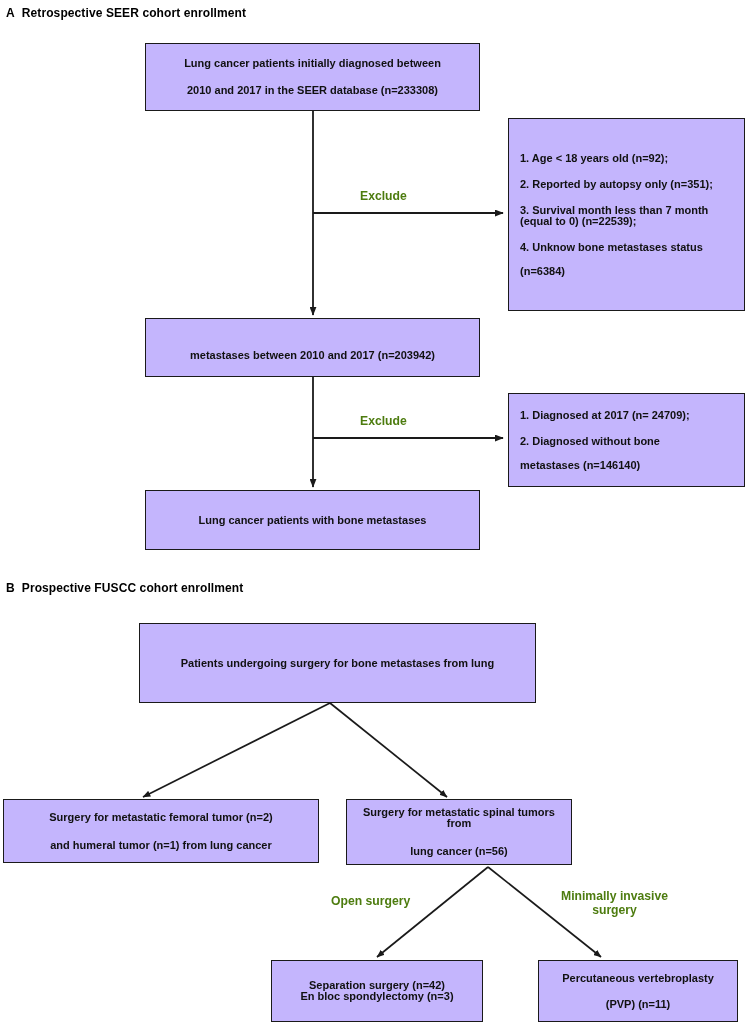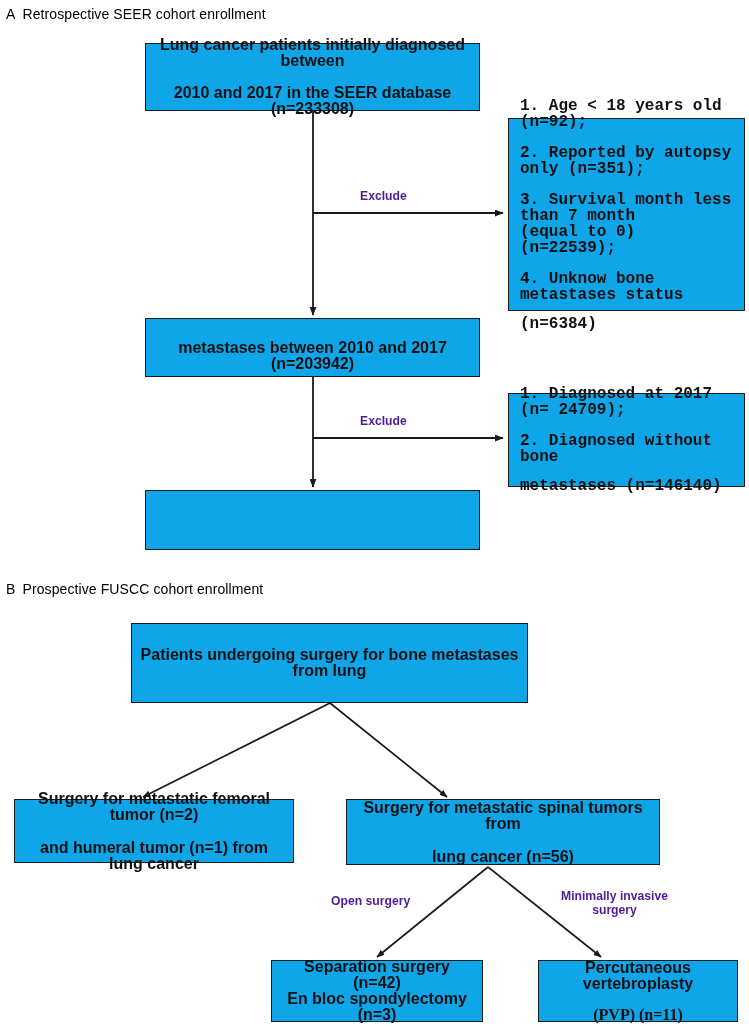--- a/index.html
+++ b/index.html
@@ -13,64 +13,63 @@
   }
   #canvas {
     position: relative;
     width: 749px;
     height: 1028px;
     background: #ffffff;
     overflow: hidden;
   }
   .panel-label {
     position: absolute;
-    font-weight: normal;
-    font-size: 14px;
+    font-weight: bold;
+    font-size: 12px;
     letter-spacing: 0.1px;
     white-space: nowrap;
     color: #000;
   }
   .panel-label .ltr {
     margin-right: 7px;
   }
   .nodebox {
     position: absolute;
     box-sizing: border-box;
     border: 1.8px solid #1a1a1a;
-    background: #0ea5e9;
+    background: #c4b5fd;
     display: flex;
     flex-direction: column;
     justify-content: center;
     align-items: center;
     text-align: center;
-    font-size: 16px;
+    font-size: 11px;
     font-weight: bold;
     line-height: 1.0;
     color: #111;
     padding: 2px 8px;
   }
   .nodebox .ln {
     display: block;
     width: 100%;
   }
   .nodebox.leftalign {
     align-items: flex-start;
     text-align: left;
     padding-left: 11px;
-    font-family: Liberation Mono, monospace;
   }
   .nodebox.leftalign .ln {
     text-align: left;
   }
   .edge-label {
     position: absolute;
     font-size: 12.2px;
     font-weight: bold;
     white-space: nowrap;
-    color: #4c1d95;
+    color: #4d7c0f;
     text-align: center;
     line-height: 1.15;
   }
   svg.connectors {
     position: absolute;
     left: 0;
     top: 0;
     width: 749px;
     height: 1028px;
     pointer-events: none;
@@ -132,50 +131,51 @@
 
   <div class="edge-label" style="left:360px; top:414px;">Exclude</div>
 
   <div class="nodebox leftalign" style="left:508px; top:393px; width:237px; height:94px;">
     <span class="ln">1. Diagnosed at 2017 (n= 24709);</span>
     <span class="ln" style="margin-top:15px;">2. Diagnosed without bone</span>
     <span class="ln" style="margin-top:13px;">metastases (n=146140)</span>
   </div>
 
   <div class="nodebox" style="left:145px; top:490px; width:335px; height:60px;">
+    <span class="ln">Lung cancer patients with bone metastases</span>
   </div>
 
   <div class="panel-label" style="left:6px; top:581px;">
     <span class="ltr">B</span><span>Prospective FUSCC cohort enrollment</span>
   </div>
 
-  <div class="nodebox" style="left:131px; top:623px; width:397px; height:80px;">
+  <div class="nodebox" style="left:139px; top:623px; width:397px; height:80px;">
     <span class="ln">Patients undergoing surgery for bone metastases from lung</span>
   </div>
 
-  <div class="nodebox" style="left:14px; top:799px; width:280px; height:64px;">
+  <div class="nodebox" style="left:3px; top:799px; width:316px; height:64px;">
     <span class="ln">Surgery for metastatic femoral tumor (n=2)</span>
     <span class="ln" style="margin-top:17px;">and humeral tumor (n=1) from lung cancer</span>
   </div>
 
-  <div class="nodebox" style="left:346px; top:799px; width:314px; height:66px;">
+  <div class="nodebox" style="left:346px; top:799px; width:226px; height:66px;">
     <span class="ln">Surgery for metastatic spinal tumors from</span>
     <span class="ln" style="margin-top:17px;">lung cancer (n=56)</span>
   </div>
 
   <div class="edge-label" style="left:331px; top:894px;">Open surgery</div>
 
   <div class="edge-label" style="left:561px; top:889px; text-align:center;">
     <span class="ln">Minimally invasive</span><br>
     <span class="ln">surgery</span>
   </div>
 
   <div class="nodebox" style="left:271px; top:960px; width:212px; height:62px;">
     <span class="ln">Separation surgery (n=42)</span>
     <span class="ln" style="">En bloc spondylectomy (n=3)</span>
   </div>
 
   <div class="nodebox" style="left:538px; top:960px; width:200px; height:62px;">
     <span class="ln">Percutaneous vertebroplasty</span>
-    <span class="ln" style="margin-top:15px;font-family:Liberation Serif, serif;">(PVP)  (n=11)</span>
+    <span class="ln" style="margin-top:15px;">(PVP)  (n=11)</span>
   </div>
 
 </div>
 
 </body></html>

